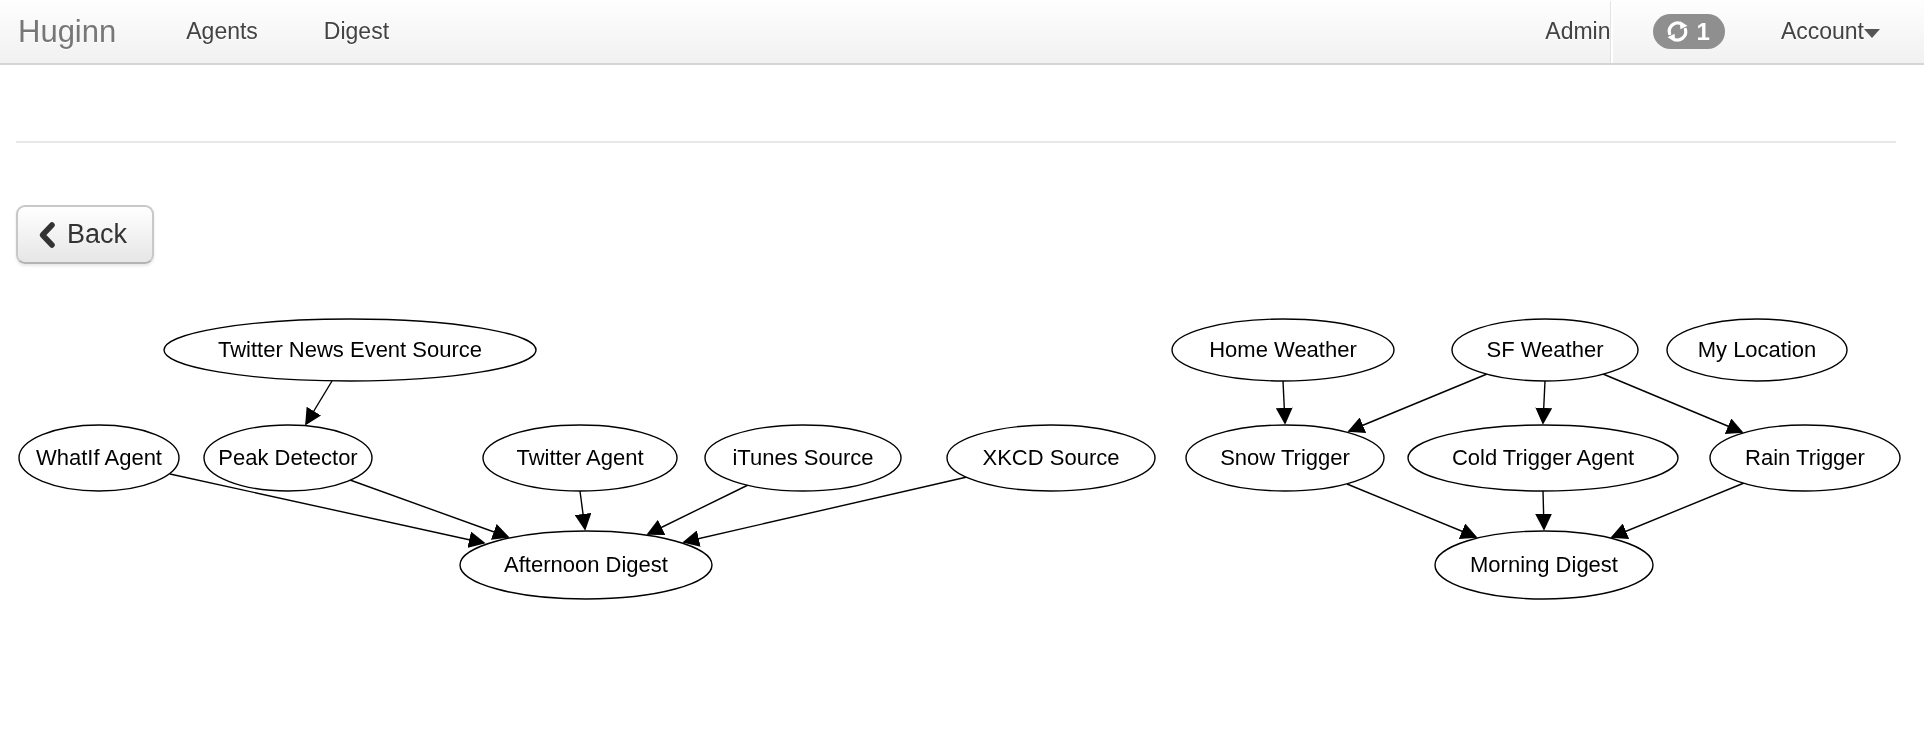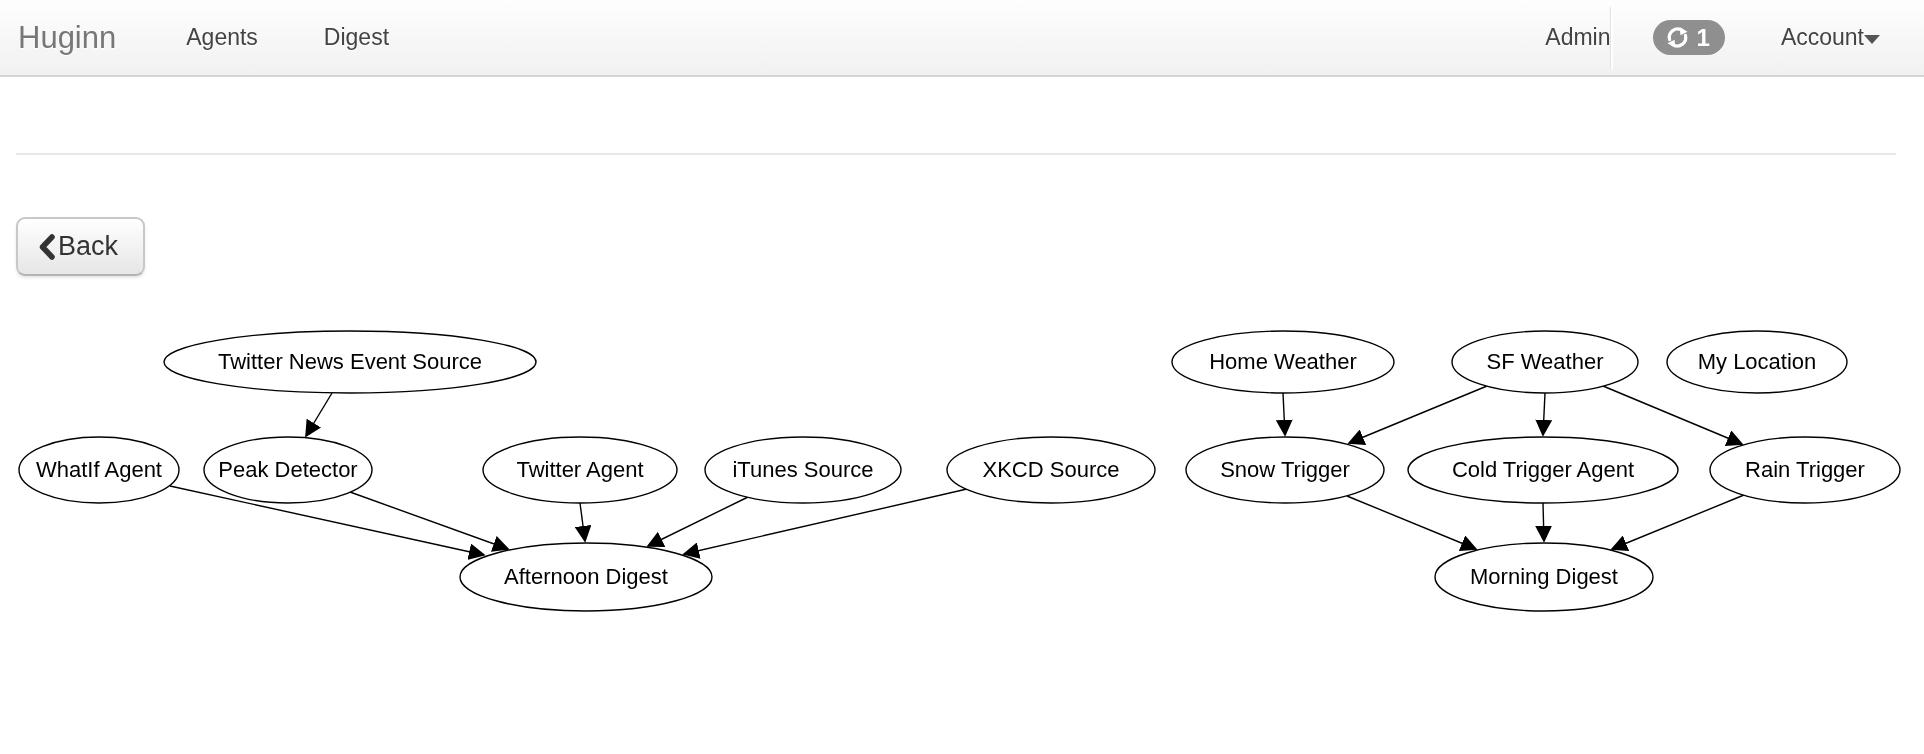--- a/index.html
+++ b/index.html
@@ -4,21 +4,21 @@
 <style>
   * { box-sizing: border-box; }
   html,body { margin:0; padding:0; background:#fff; }
   body {
     font-family: "Liberation Sans", "DejaVu Sans", sans-serif;
     width:1924px; height:754px; overflow:hidden; color:#333;
   }
 
   
   .navbar {
-    height:77px; display:flex; align-items:center;
+    height:65px; display:flex; align-items:center;
     background:linear-gradient(#fefefe,#f1f1f1);
     border-bottom:2px solid #d5d5d5;
     padding:0 44px 0 18px;
   }
   .brand {
     font-size:31px; color:#777; text-decoration:none;
     text-shadow:0 1px 0 #fff; margin-right:70px; cursor:pointer;
   }
   .nav-link {
     font-size:23px; color:#434343; text-decoration:none;
@@ -50,21 +50,21 @@
   .page-title {
     margin:56px 0 0 0; font-size:60px; line-height:66px;
     font-weight:bold; color:#222; letter-spacing:-1px;
   }
   .title-rule {
     border:none; border-top:2px solid #e8e8e8;
     margin:76px 12px 0 0;
   }
   .back-button {
     margin-top:62px;
-    display:inline-flex; align-items:center; gap:2px;
+    display:inline-flex; align-items:center; gap:11px;
     font-family:inherit; font-size:27px; color:#333;
     background:linear-gradient(#ffffff,#e6e6e6);
     border:2px solid #c8c8c8; border-bottom-color:#b3b3b3;
     border-radius:9px; padding:12px 25px 12px 19px;
     box-shadow:inset 0 2px 0 rgba(255,255,255,.5), 0 2px 3px rgba(0,0,0,.1);
     cursor:pointer;
   }
   .graph-svg { display:block; margin:24px 0 0 -16px; }
   .graph-svg text { font-family:"Liberation Sans","DejaVu Sans",sans-serif; font-size:22px; fill:#000; }
   .graph-svg ellipse { fill:#fff; stroke:#000; stroke-width:1.4; }

